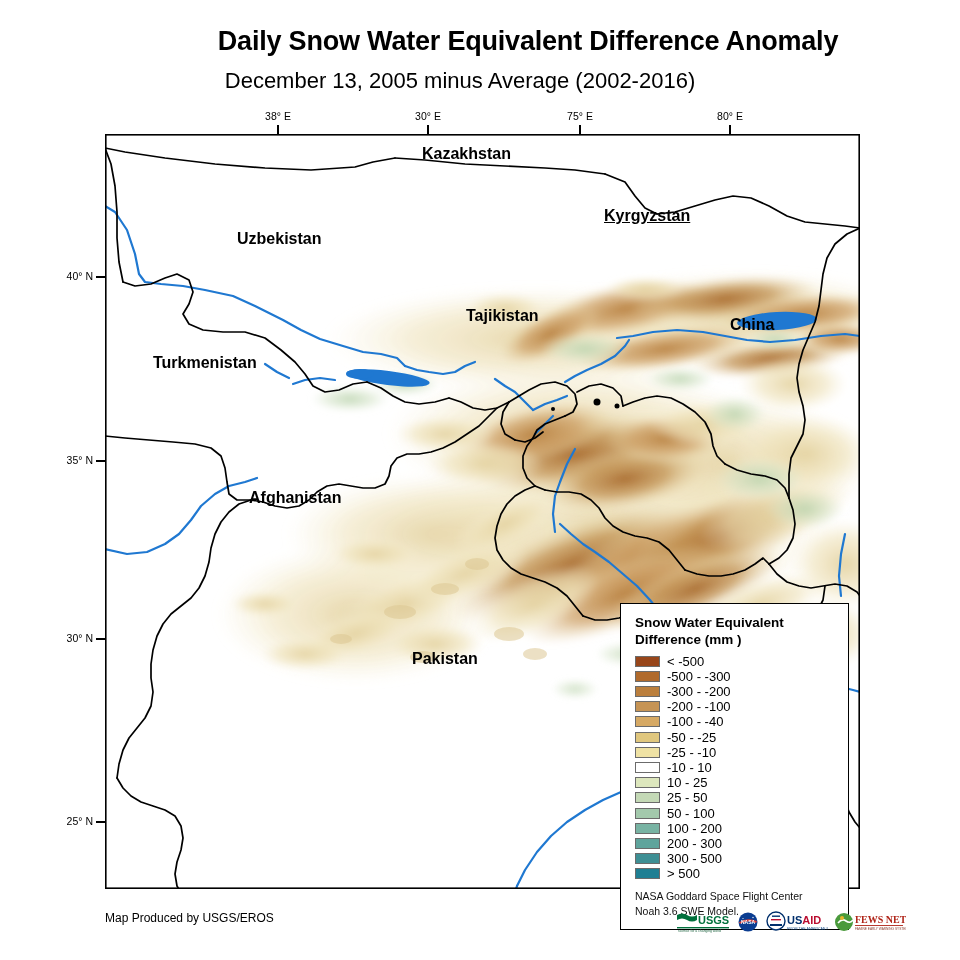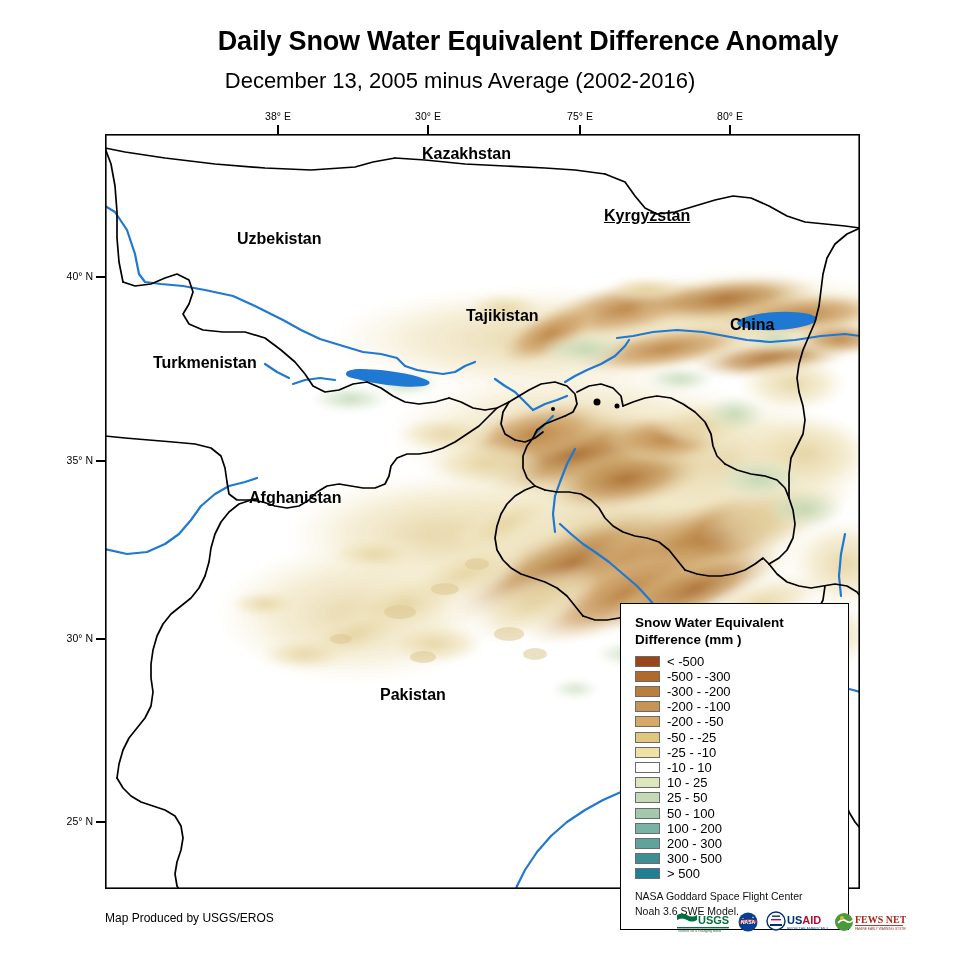--- a/index.html
+++ b/index.html
@@ -308,21 +308,21 @@
   </div>
 
 <div id="ctrylabels">
     <div class="ctryname" style="left: 422px; top: 145px;">Kazakhstan</div>
     <div class="ctryname" style="left: 604px; top: 207px; text-decoration: underline;">Kyrgyzstan</div>
     <div class="ctryname" style="left: 237px; top: 230px; text-align: center;">Uzbekistan</div>
     <div class="ctryname" style="left: 466px; top: 307px;">Tajikistan</div>
     <div class="ctryname" style="left: 730px; top: 316px;">China</div>
     <div class="ctryname" style="left: 153px; top: 354px;">Turkmenistan</div>
     <div class="ctryname" style="left: 249px; top: 489px;">Afghanistan</div>
-    <div class="ctryname" style="left: 380px; top: 650px; margin-top: 36px;">Pakistan</div>
+    <div class="ctryname" style="left: 412px; top: 650px;">Pakistan</div>
   </div>
 
 <div id="legend">
   <div id="legtitle">
     <div>Snow Water Equivalent</div>
     <div>Difference (mm )</div>
   </div>
   <div id="legrows">
       <div class="legrow">
         <span class="swatch" style="background: rgb(152, 70, 26);"></span>
@@ -335,21 +335,21 @@
       <div class="legrow">
         <span class="swatch" style="background: rgb(187, 127, 61);"></span>
         <span class="leglbl">-300 - -200</span>
       </div>
       <div class="legrow">
         <span class="swatch" style="background: rgb(198, 148, 85);"></span>
         <span class="leglbl">-200 - -100</span>
       </div>
       <div class="legrow">
         <span class="swatch" style="background: rgb(214, 169, 100);"></span>
-        <span class="leglbl">-200 - -50</span>
+        <span class="leglbl">-100 - -40</span>
       </div>
       <div class="legrow">
         <span class="swatch" style="background: rgb(224, 199, 126);"></span>
         <span class="leglbl">-50 - -25</span>
       </div>
       <div class="legrow">
         <span class="swatch" style="background: rgb(239, 226, 164);"></span>
         <span class="leglbl">-25 - -10</span>
       </div>
       <div class="legrow">

